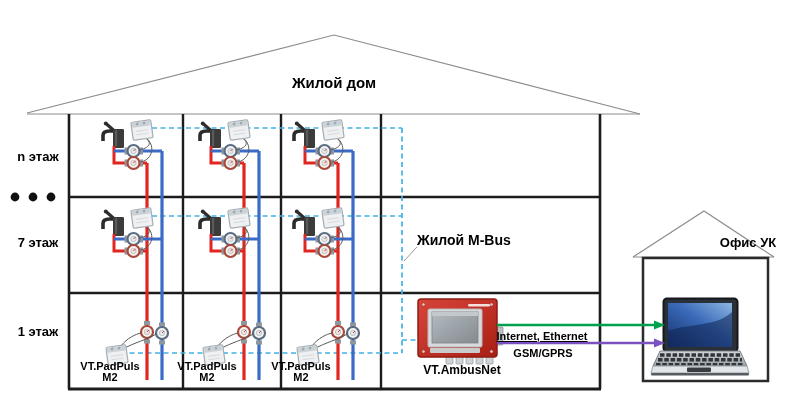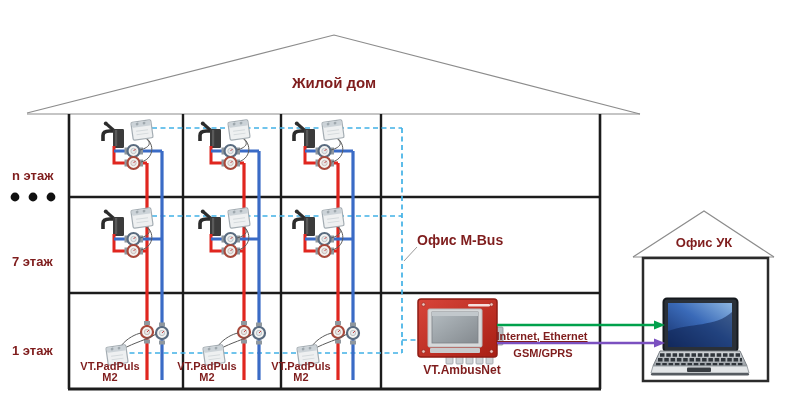--- a/index.html
+++ b/index.html
@@ -1,27 +1,27 @@
 <!DOCTYPE html>
 <html><head>
 <meta charset="utf-8">
 <style>
   html,body{margin:0;padding:0;background:#fff;}
   #stage{position:relative;width:800px;height:407px;background:#ffffff;overflow:hidden;
          font-family:"Liberation Sans", sans-serif;}
   #stage svg{position:absolute;left:0;top:0;}
-  .lbl{position:absolute;white-space:nowrap;color:#7f1d1d;font-weight:bold;}
+  .lbl{position:absolute;white-space:nowrap;color:#000000;font-weight:bold;}
   .lbl-c{transform:translateX(-50%);}
   .title{font-size:15px;}
-  .floor{font-size:13px;width:52px;margin-top:19px;}
+  .floor{font-size:13px;width:52px;text-align:center;}
   .bus{font-size:14px;}
   .unitlbl{font-size:11px;width:76px;text-align:center;line-height:10.5px;}
   .gw{font-size:12px;}
   .link{font-size:11px;}
-  .office{font-size:13px;}
+  .office{font-size:13px;margin-left:44px;}
 </style>
 </head>
 <body>
 
 <div id="stage">
 
 <svg width="800" height="407" viewBox="0 0 800 407">
   <defs>
     <linearGradient id="gwBody" x1="0" y1="0" x2="1" y2="1">
       <stop offset="0" stop-color="#d8453a"></stop>
@@ -206,21 +206,21 @@
   <g>
     <line x1="497" y1="343" x2="656" y2="343" stroke="#7B50C0" stroke-width="2.6"></line>
     <polygon points="654,338.5 665,343 654,347.5" fill="#7B50C0"></polygon>
   </g>
 </svg>
 
 <div class="lbl lbl-c title" style="left:334px;top:74px;">Жилой дом</div>
 <div class="lbl floor" style="left:12px;top:149px;">n этаж</div>
 <div class="lbl floor" style="left:12px;top:235px;">7 этаж</div>
 <div class="lbl floor" style="left:12px;top:324px;">1 этаж</div>
-<div class="lbl bus" style="left:417px;top:232px;">Офис M-Bus</div>
+<div class="lbl bus" style="left:417px;top:232px;">Жилой M-Bus</div>
 
 <div class="lbl unitlbl" style="left:72px;top:361px;">
   <div>VT.PadPuls</div>
   <div>M2</div>
 </div>
 <div class="lbl unitlbl" style="left:169px;top:361px;">
   <div>VT.PadPuls</div>
   <div>M2</div>
 </div>
 <div class="lbl unitlbl" style="left:263px;top:361px;">

